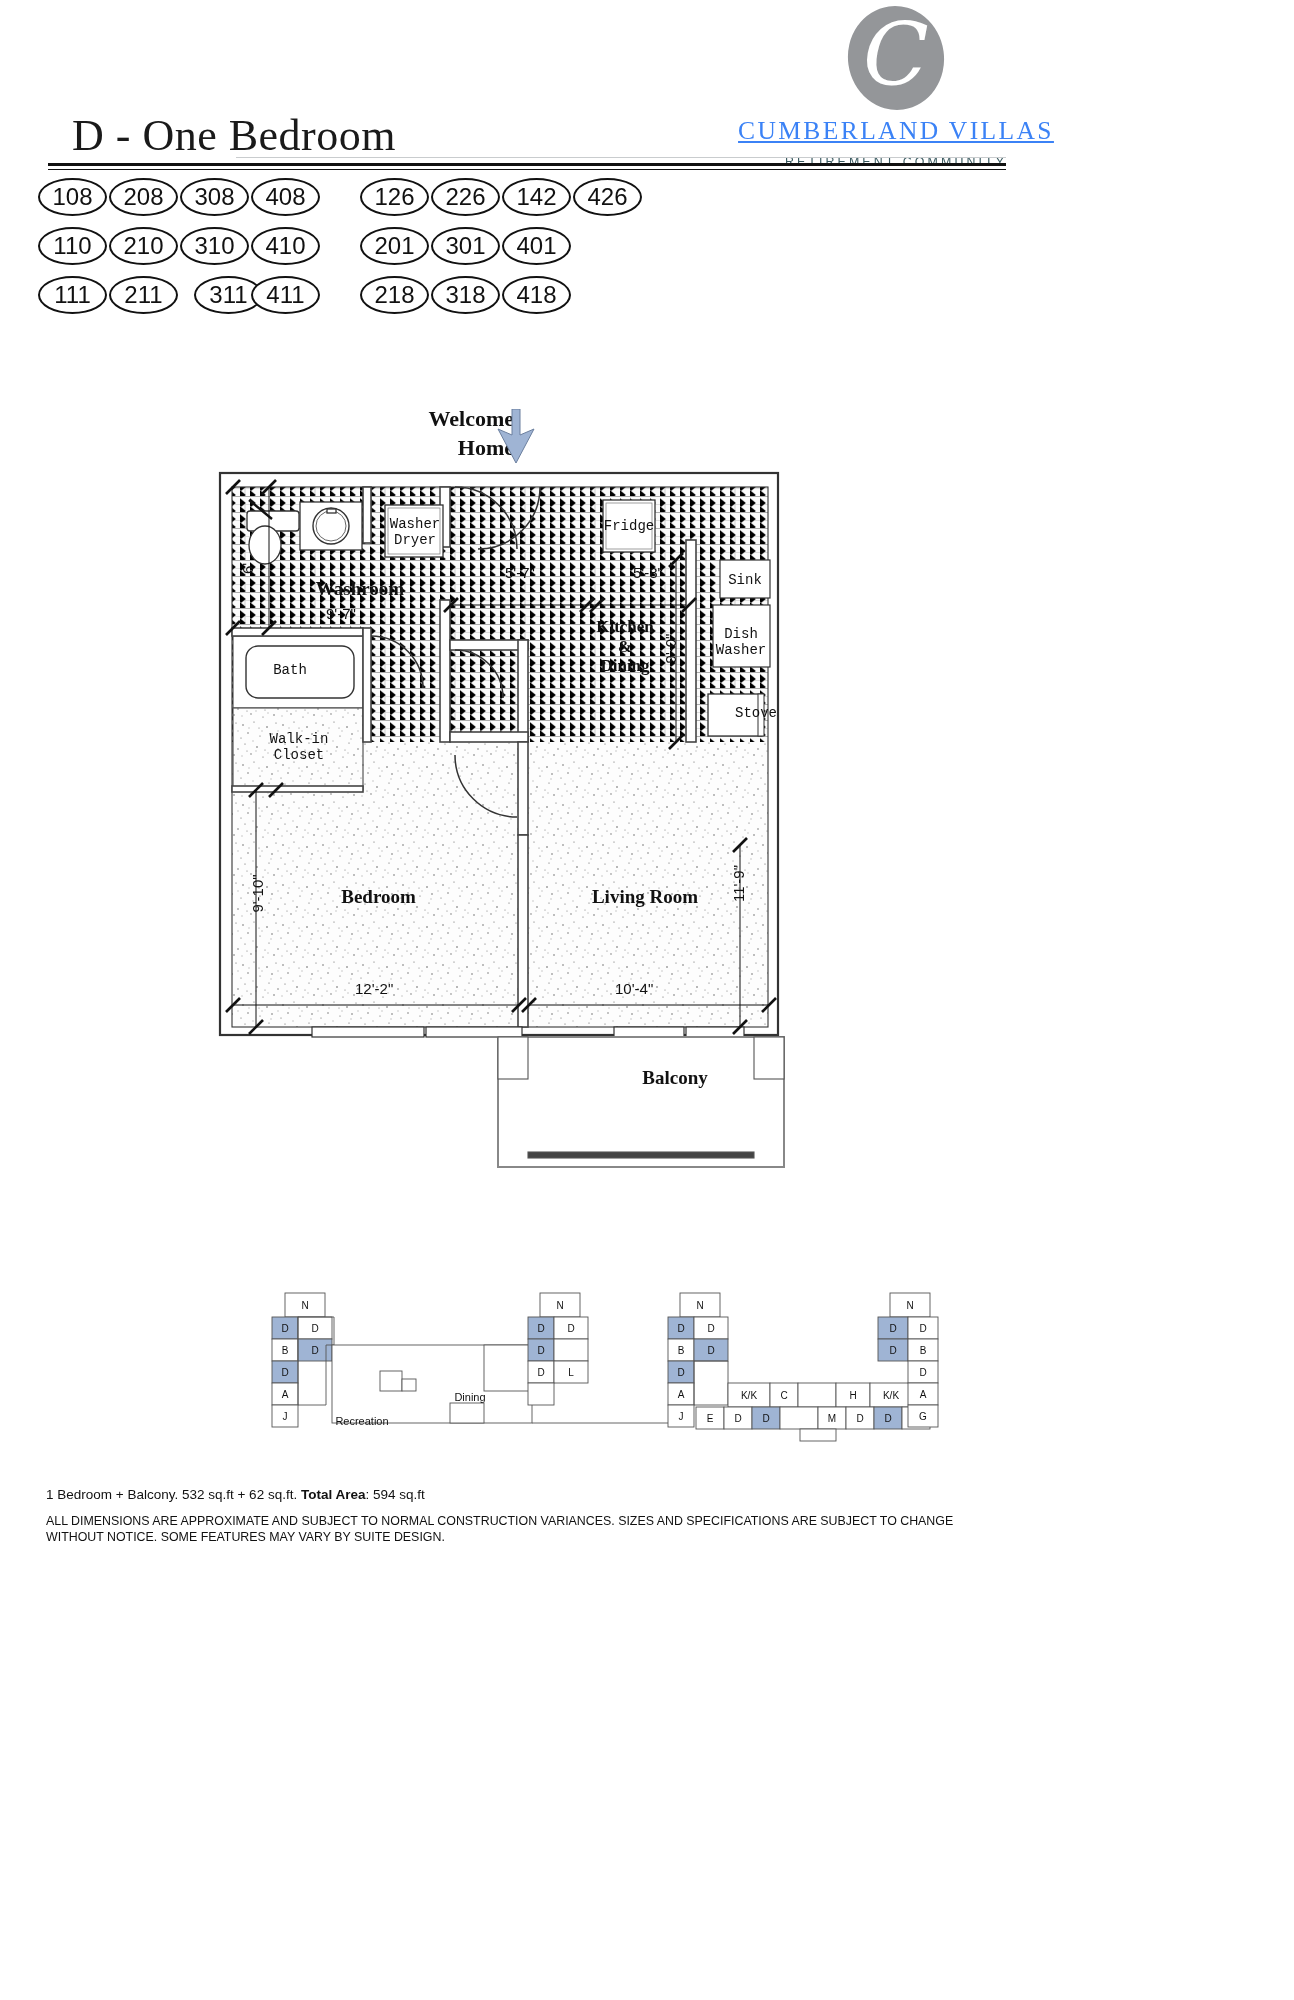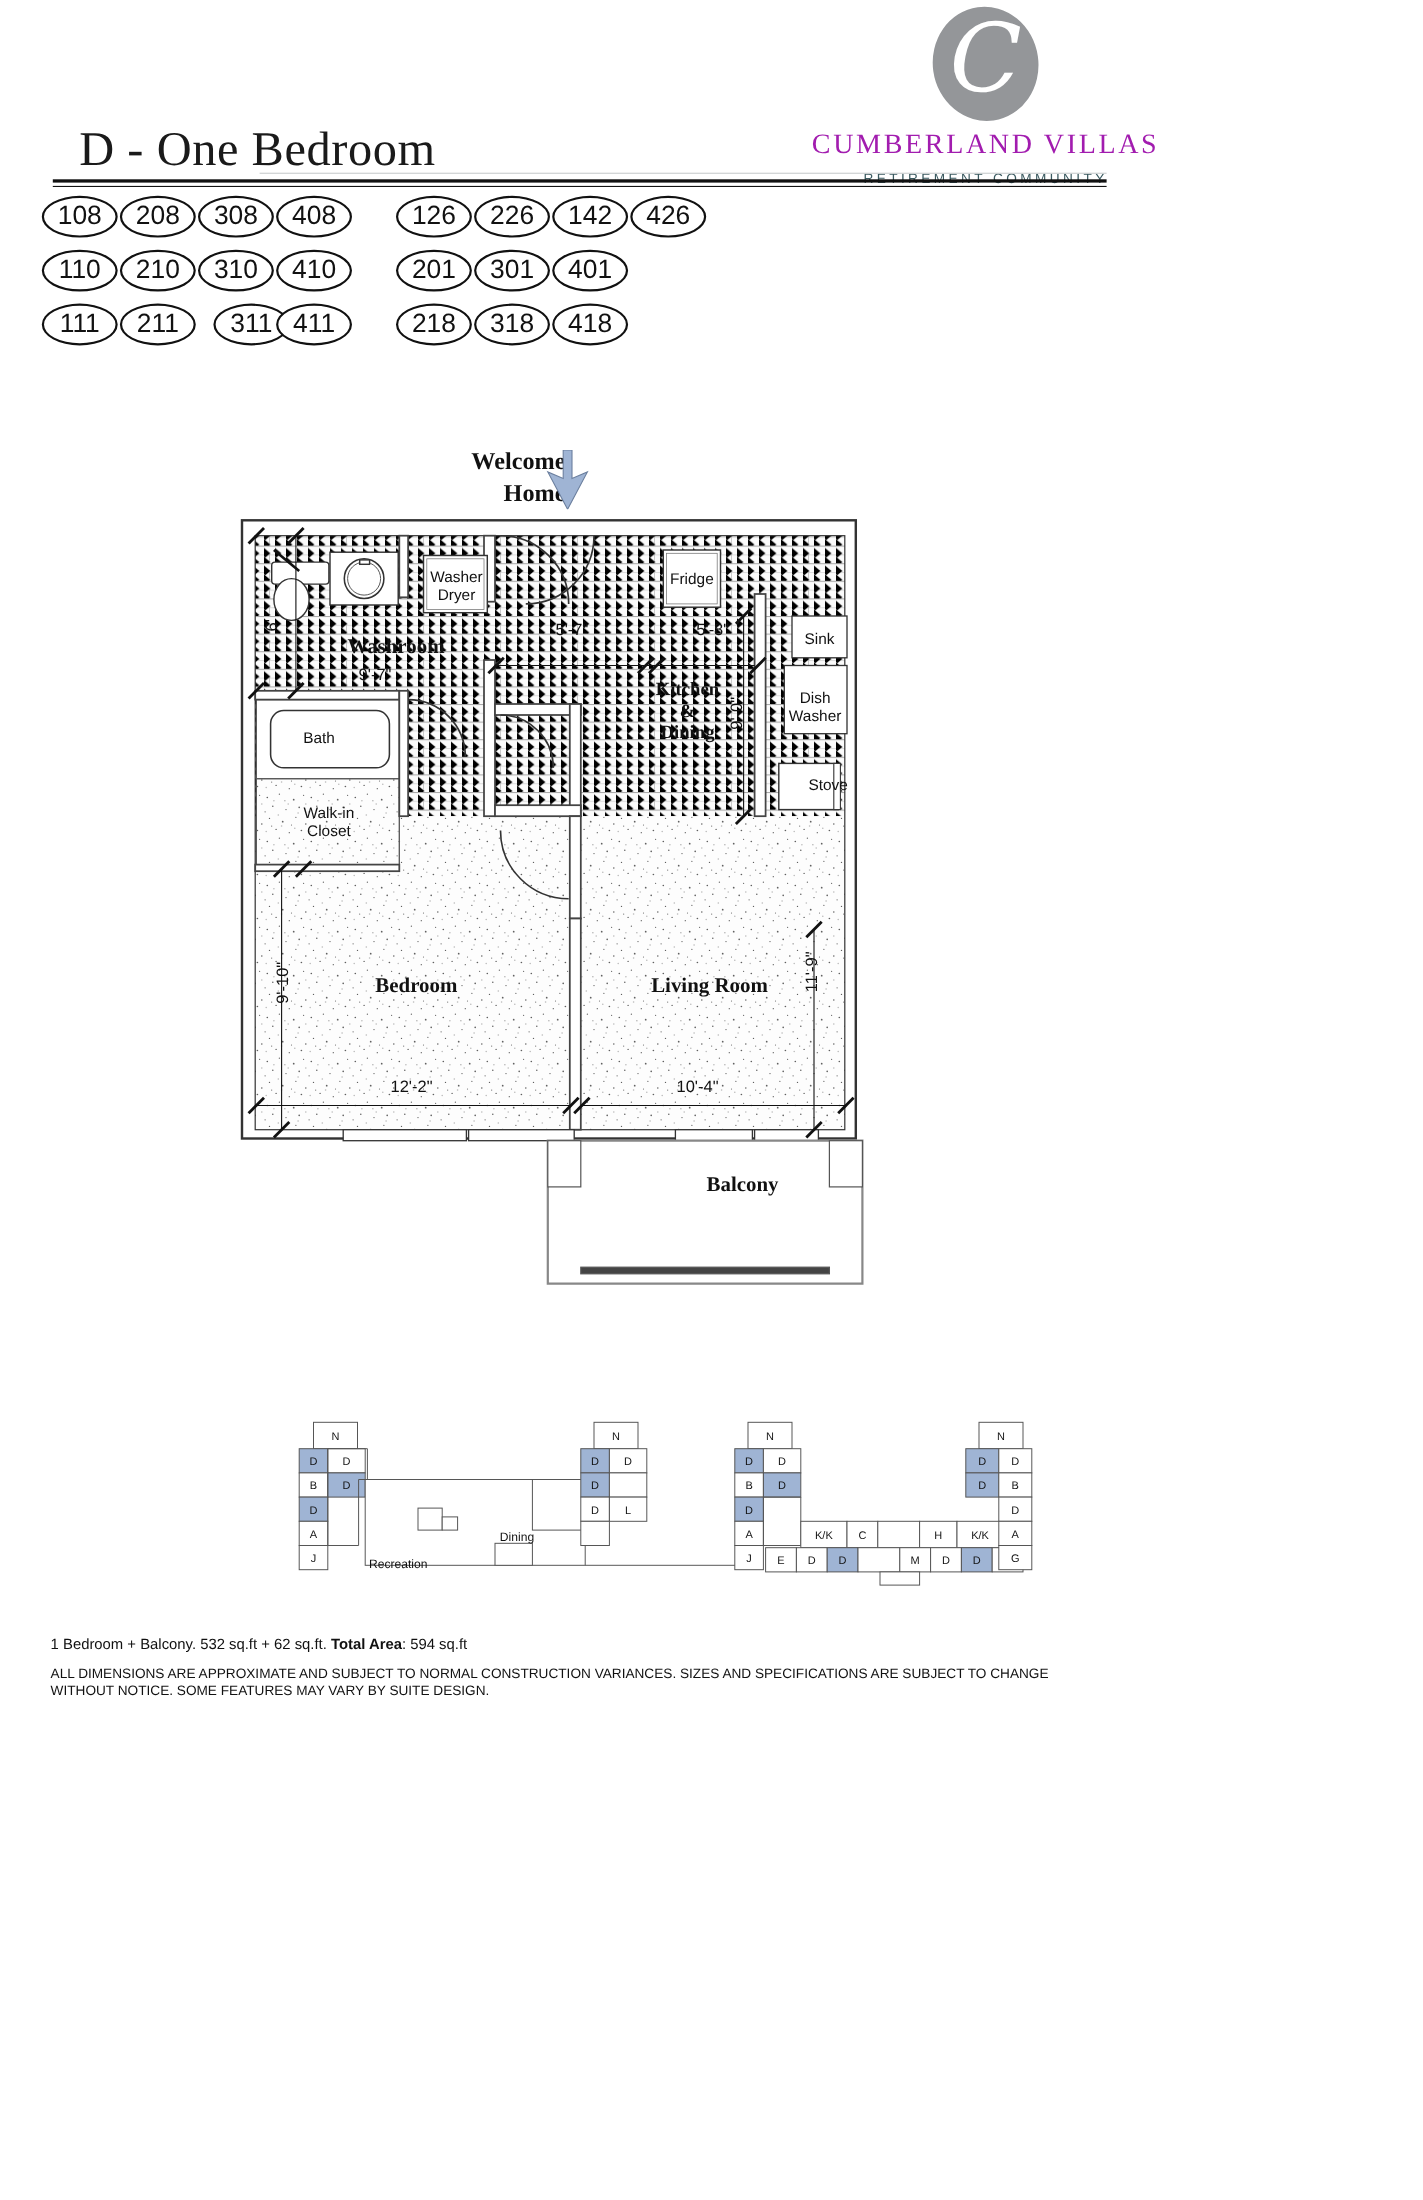--- a/index.html
+++ b/index.html
@@ -25,22 +25,23 @@
     transform:rotate(-8deg);
   }
   .logo-mark .cglyph{
     position:absolute; left:0; top:0; width:104px; height:104px;
     display:flex; align-items:center; justify-content:center;
     font-family:"DejaVu Serif", serif; font-style:italic;
     font-size:86px; color:#ffffff; line-height:1; padding-bottom:8px;
   }
   .brand{
     font-family:"Liberation Serif", serif;
-    font-size:25.5px; letter-spacing:2.4px; color:#a21caf;
+    font-size:25.5px; letter-spacing:2.4px; color:#3b82f6;
     white-space:nowrap;
+    text-decoration:underline;
   }
   .brand-sub{
     font-family:"Liberation Sans", sans-serif;
     font-size:12.4px; letter-spacing:3.1px; color:#3a5a60;
     margin-top:9px;
   }
 
   .plan-title{
     position:absolute; left:48px; top:110px;
     font-family:"Liberation Serif", serif;
@@ -79,21 +80,21 @@
   }
   .welcome-arrow{ position:absolute; left:494px; top:409px; }
 
   
   #planwrap{ position:absolute; left:0; top:0; width:1294px; height:2000px; pointer-events:none;}
   .planlabel{
     position:absolute; color:#111; white-space:pre-line; text-align:center;
     line-height:1.15;
   }
   .lbl-serif{ font-family:"Liberation Serif", serif; font-weight:bold; }
-  .lbl-sans{ font-family:Liberation Sans, sans-serif; }
+  .lbl-sans{ font-family:Liberation Mono, monospace; }
   .dim{ font-family:"Liberation Sans", sans-serif; font-size:15px; color:#111; position:absolute;}
   .dimv{ transform:rotate(-90deg); transform-origin:center center; }
 
   
   .keyplans{ position:absolute; left:0px; top:1285px; width:1294px; height:175px; }
 
   
   .foot1{
     position:absolute; left:46px; top:1487px;
     font-family:"Liberation Sans", sans-serif; font-size:13.5px; color:#111;

